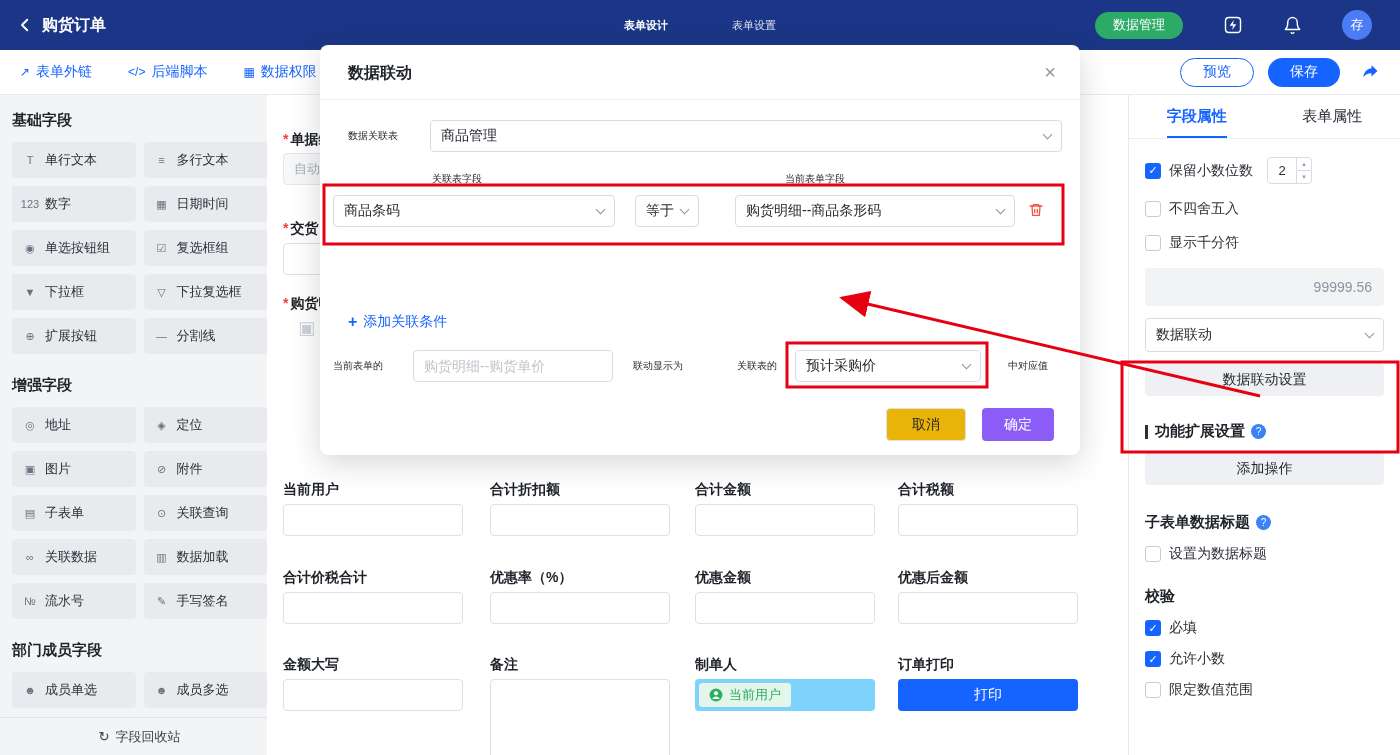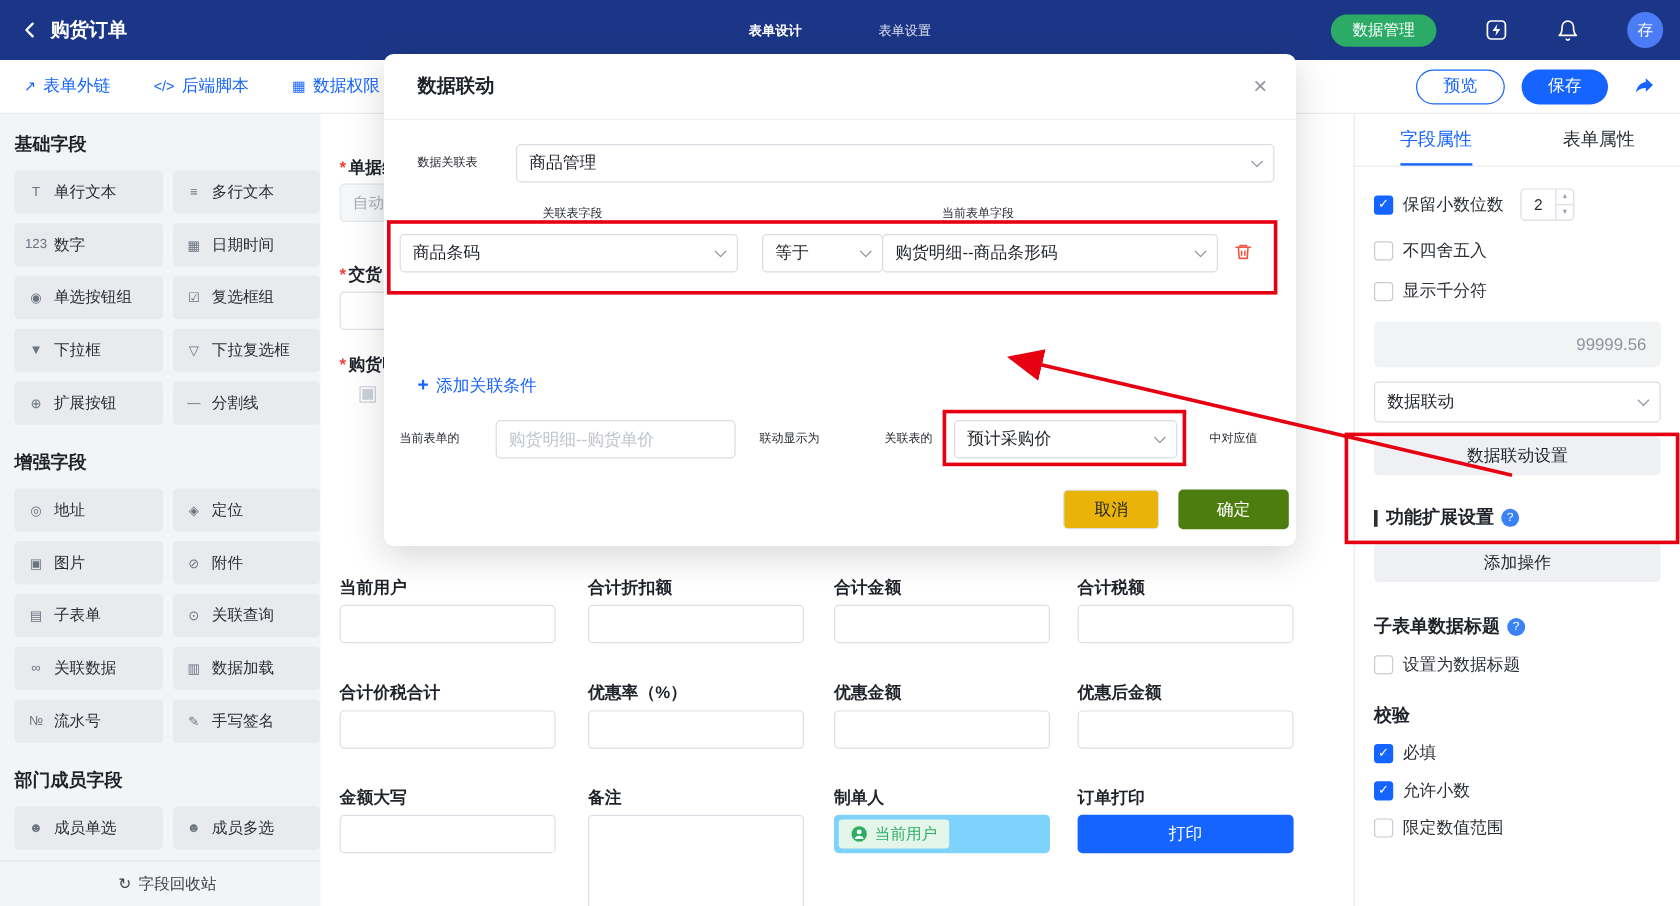--- a/index.html
+++ b/index.html
@@ -6,21 +6,21 @@
   html,body{width:1400px;height:755px}
   body{font-family:"Liberation Sans","DejaVu Sans",sans-serif;position:relative;overflow:hidden;background:#fff;color:#1f2329;font-size:14px}
   i{font-style:normal}
   
   .topbar{position:absolute;left:0;top:0;width:1400px;height:50px;background:#1c3687;display:flex;align-items:center;color:#fff;z-index:5}
   .back{margin-left:16px;display:flex;align-items:center;cursor:pointer}
   .tb-title{font-size:16px;font-weight:bold;margin-left:8px}
   .tb-tabs{position:absolute;left:50%;transform:translateX(-50%);display:flex;gap:64px}
   .tb-tab{font-size:11px;color:rgba(255,255,255,.85);cursor:pointer}
   .tb-tab.active{color:#fff;font-weight:bold}
-  .tb-right{margin-left:auto;display:flex;align-items:center;gap:40px;padding-right:14px}
+  .tb-right{margin-left:auto;display:flex;align-items:center;gap:40px;padding-right:28px}
   .btn-green{height:27px;padding:0 18px;border:none;border-radius:14px;background:#2bab66;color:#fff;font-size:13px;cursor:pointer}
   .tb-icon{display:flex;align-items:center;cursor:pointer}
   .avatar{width:30px;height:30px;border-radius:50%;background:#4b7bf5;display:flex;align-items:center;justify-content:center;font-size:13px;cursor:pointer}
   
   .toolbar{position:absolute;left:0;top:50px;width:1400px;height:45px;background:#fff;border-bottom:1px solid #e9eaec;display:flex;align-items:center;padding:0 20px;z-index:4}
   .tl-link{display:flex;align-items:center;gap:6px;color:#1664ff;font-size:14px;margin-right:36px;cursor:pointer}
   .tl-link .ic{font-size:12px}
   .tl-right{margin-left:auto;display:flex;align-items:center;gap:14px}
   .btn-outline{height:29px;padding:0 22px;border:1px solid #1664ff;border-radius:15px;background:#fff;color:#1664ff;font-size:14px;cursor:pointer}
   .btn-primary{height:29px;padding:0 22px;border:none;border-radius:15px;background:#1664ff;color:#fff;font-size:14px;cursor:pointer}
@@ -40,21 +40,21 @@
   .c-input.disabled{background:#f6f7f9;border-color:#e3e6eb;color:#a8adb8;font-size:13px;line-height:30px;padding-left:10px}
   .c-area{position:absolute;border:1px solid #dcdfe6;border-radius:4px;background:#fff}
   .placeholder-ic{position:absolute;color:#cdd2da;font-size:18px}
   .creator-box{position:absolute;height:32px;background:#7dd3fc;border-radius:4px;display:flex;align-items:center;padding:0 4px}
   .tag-user{display:inline-flex;align-items:center;gap:6px;height:24px;padding:0 10px;background:#e4f5ea;border-radius:3px;color:#2fae63;font-size:13px}
   .btn-print{position:absolute;height:32px;width:180px;border:none;border-radius:4px;background:#1664ff;color:#fff;font-size:14px;cursor:pointer}
   
   .rightpanel{position:absolute;right:0;top:95px;width:272px;bottom:0;background:#fff;border-left:1px solid #e8e9eb;z-index:1}
   .p-tabs{height:44px;display:flex;border-bottom:1px solid #ededf0}
   .p-tab{flex:1;display:flex;align-items:center;justify-content:center;font-size:15px;color:#2b2f36;cursor:pointer;position:relative}
-  .p-tab.active{color:#1664ff;font-weight:normal}
+  .p-tab.active{color:#1664ff;font-weight:bold}
   .p-tab.active::after{content:"";position:absolute;bottom:0;left:50%;transform:translateX(-50%);width:60px;height:2px;background:#1664ff}
   .p-body{padding:2px 16px 0}
   .p-row{display:flex;align-items:center;margin-top:16px}
   .cb{width:16px;height:16px;border-radius:3px;display:inline-flex;align-items:center;justify-content:center;flex:none;cursor:pointer}
   .cb.on{background:#1664ff;color:#fff}
   .cb.on i{font-size:11px;line-height:1}
   .cb.off{border:1px solid #c9ccd4;background:#fff}
   .p-label{margin-left:8px;font-size:14px;color:#2b2f36}
   .stepper{margin-left:14px;display:flex;height:27px;border:1px solid #d9dce3;border-radius:4px;overflow:hidden;cursor:pointer}
   .st-val{width:28px;text-align:center;line-height:25px;font-size:13px;color:#2b2f36}
@@ -77,21 +77,21 @@
   .m-title{position:absolute;left:28px;top:0;line-height:55px;font-size:16px;font-weight:bold;color:#1f2329}
   .m-close{position:absolute;right:24px;top:0;line-height:55px;font-size:20px;color:#8f959e;cursor:pointer}
   .m-text{position:absolute;font-size:10px;color:#1f2329;line-height:32px}
   .m-sel{position:absolute}
   .m-input{position:absolute;height:32px;border:1px solid #d9dce3;border-radius:4px;padding:0 10px;font-size:14px;color:#1f2329;outline:none}
   .m-input::placeholder{color:#c0c4cc}
   .m-add{position:absolute;left:28px;top:268px;display:flex;align-items:center;gap:6px;color:#1664ff;font-size:14px;cursor:pointer}
   .m-add .plus{font-size:16px;font-weight:bold}
   .m-trash{position:absolute;left:708px;top:156px;cursor:pointer;display:flex}
   .btn-cancel{position:absolute;left:566px;top:363px;width:80px;height:33px;border:1px solid #dcdfe6;border-radius:4px;background:#eab308;font-size:14px;color:#1f2329;cursor:pointer}
-  .btn-confirm{position:absolute;left:662px;top:363px;width:92px;height:33px;border:none;border-radius:4px;background:#4d7c0f;color:#fff;font-size:14px;cursor:pointer}
+  .btn-confirm{position:absolute;left:662px;top:363px;width:72px;height:33px;border:none;border-radius:4px;background:#8b5cf6;color:#fff;font-size:14px;cursor:pointer}
   
   .annot{position:absolute;left:0;top:0;z-index:100;pointer-events:none}
   .ann{fill:none;stroke:#e60012;stroke-width:3}
 </style>
 </head>
 <body>
 
 <header class="topbar">
   <span class="back">
     <svg width="18" height="18" viewBox="0 0 24 24" fill="none" stroke="#fff" stroke-width="2.6" stroke-linecap="round" stroke-linejoin="round">
@@ -405,28 +405,28 @@
     <span class="m-title">数据联动</span>
     <span class="m-close">×</span>
   </div>
 
   <span class="m-text" style="left:28px;top:75px">数据关联表</span>
   <div class="sel m-sel" style="left:110px;top:75px;width:632px">
     <span>商品管理</span>
     <span class="chev"></span>
   </div>
 
-  <span class="m-text" style="left:132px;top:118px">关联表字段</span>
+  <span class="m-text" style="left:112px;top:118px">关联表字段</span>
   <span class="m-text" style="left:465px;top:118px">当前表单字段</span>
 
   <div class="sel m-sel" style="left:13px;top:150px;width:282px">
     <span>商品条码</span>
     <span class="chev"></span>
   </div>
-  <div class="sel m-sel" style="left:315px;top:150px;width:101px">
+  <div class="sel m-sel" style="left:315px;top:150px;width:64px">
     <span>等于</span>
     <span class="chev"></span>
   </div>
   <div class="sel m-sel" style="left:415px;top:150px;width:280px">
     <span>购货明细--商品条形码</span>
     <span class="chev"></span>
   </div>
   <span class="m-trash">
     <svg width="16" height="18" viewBox="0 0 24 24" fill="none" stroke="#f25643" stroke-width="2" stroke-linecap="round" stroke-linejoin="round">
         <path d="M3 6h18"></path>

